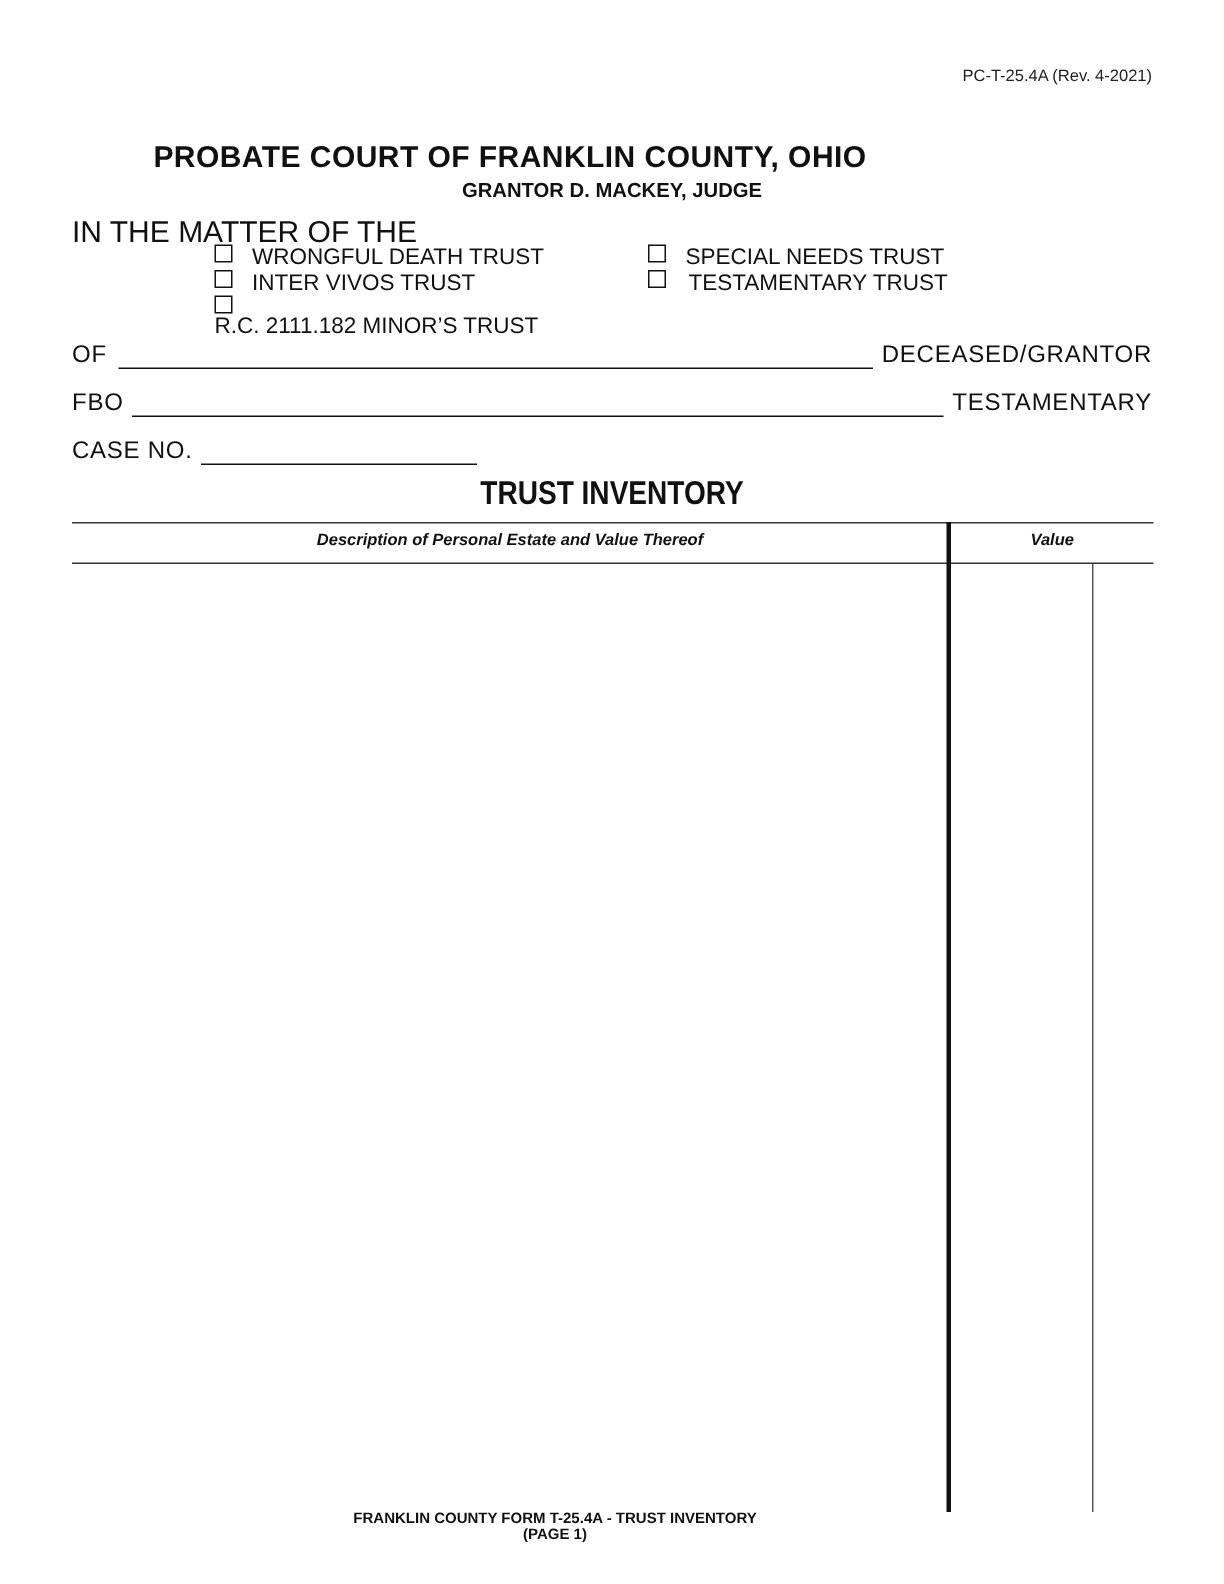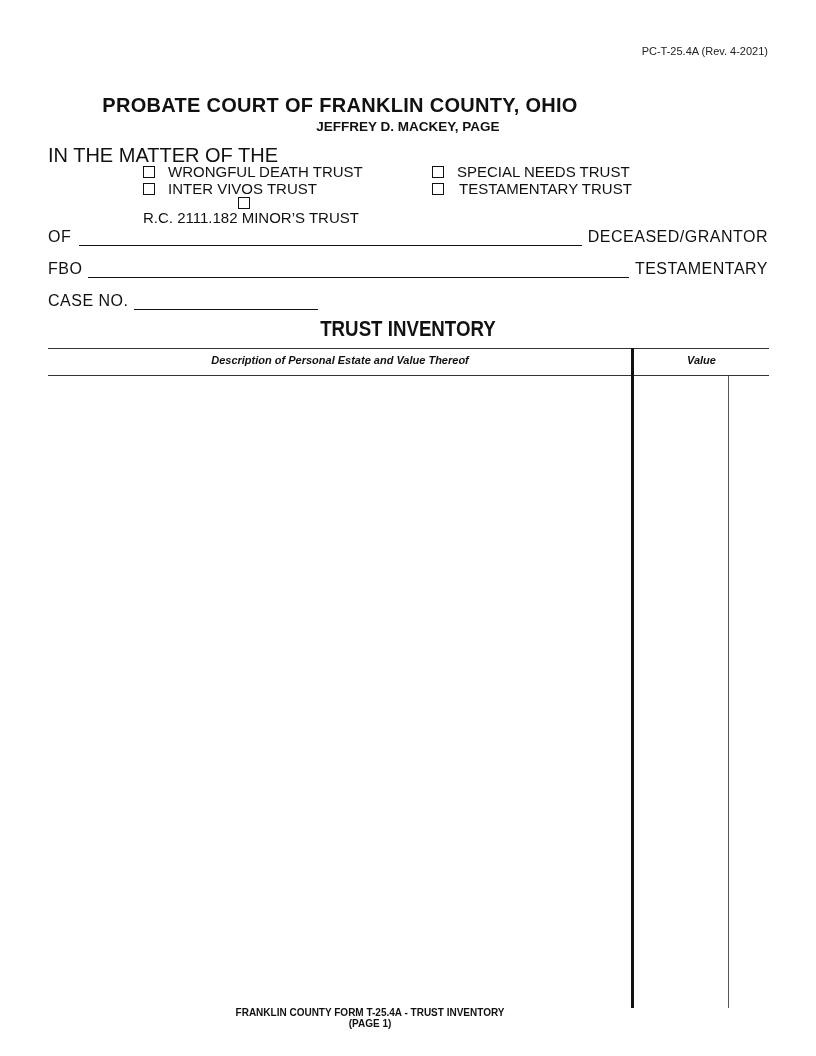--- a/index.html
+++ b/index.html
@@ -2,37 +2,37 @@
 <html><head>
 <meta charset="utf-8">
 <style>
   html, body { margin:0; padding:0; background:#ffffff; }
   body { width:816px; height:1056px; position:relative; overflow:hidden; color:#111; font-family:"Liberation Sans", sans-serif; }
   .abs { position:absolute; }
   .form-no { right:48px; top:45px; font-size:11px; color:#222; }
   .court-title { left:0; width:680px; top:94px; text-align:center; font-weight:bold; font-size:20px; letter-spacing:0.3px; }
   .judge { left:0; width:816px; top:119px; text-align:center; font-weight:bold; font-size:13.5px; }
   .matter { left:48px; top:144px; font-size:20px; }
-  .cb-row { font-size:15px; display:flex; align-items:center; white-space:nowrap; }
+  .cb-row { font-size:15px; display:flex; align-items:flex-start; white-space:nowrap; }
   .cb { width:10px; height:10px; border:1px solid #111; display:inline-block; margin-right:13px; }
   .line-row { left:48px; font-size:16px; display:flex; align-items:flex-end; letter-spacing:0.5px; }
   .blank { border-bottom:1px solid #111; height:14px; margin:0 6px; }
   .title-inv { left:0; width:816px; top:316px; text-align:center; font-weight:bold; font-size:22px; font-family:"Liberation Sans", sans-serif; transform:scaleX(0.85); }
   .hline { left:48px; width:721px; height:0; border-top:1px solid #333; }
   .th { top:354px; font-weight:bold; font-size:11px; text-align:center;font-style:italic; }
   .vline-main { left:631px; top:348px; width:3px; height:660px; background:#111; }
   .vline-sub { left:728px; top:376px; width:1px; height:632px; background:#555; }
   .footer { left:0; width:740px; top:1007px; text-align:center; font-weight:bold; font-size:10px; line-height:11px; }
 </style>
 </head>
 <body>
 
 <div class="abs form-no">PC-T-25.4A (Rev. 4-2021)</div>
 <div class="abs court-title">PROBATE COURT OF FRANKLIN COUNTY, OHIO</div>
-<div class="abs judge">JEFFREY D. MACKEY, PAGE</div>
+<div class="abs judge">GRANTOR D. MACKEY, JUDGE</div>
 
 <div class="abs matter">IN THE MATTER OF THE</div>
 
 <div class="abs cb-row" style="left:143px; top:163px;">
   <span class="cb"></span>
   <span>WRONGFUL DEATH TRUST</span>
 </div>
 <div class="abs cb-row" style="left:432px; top:163px;">
   <span class="cb"></span>
   <span>SPECIAL NEEDS TRUST</span>

